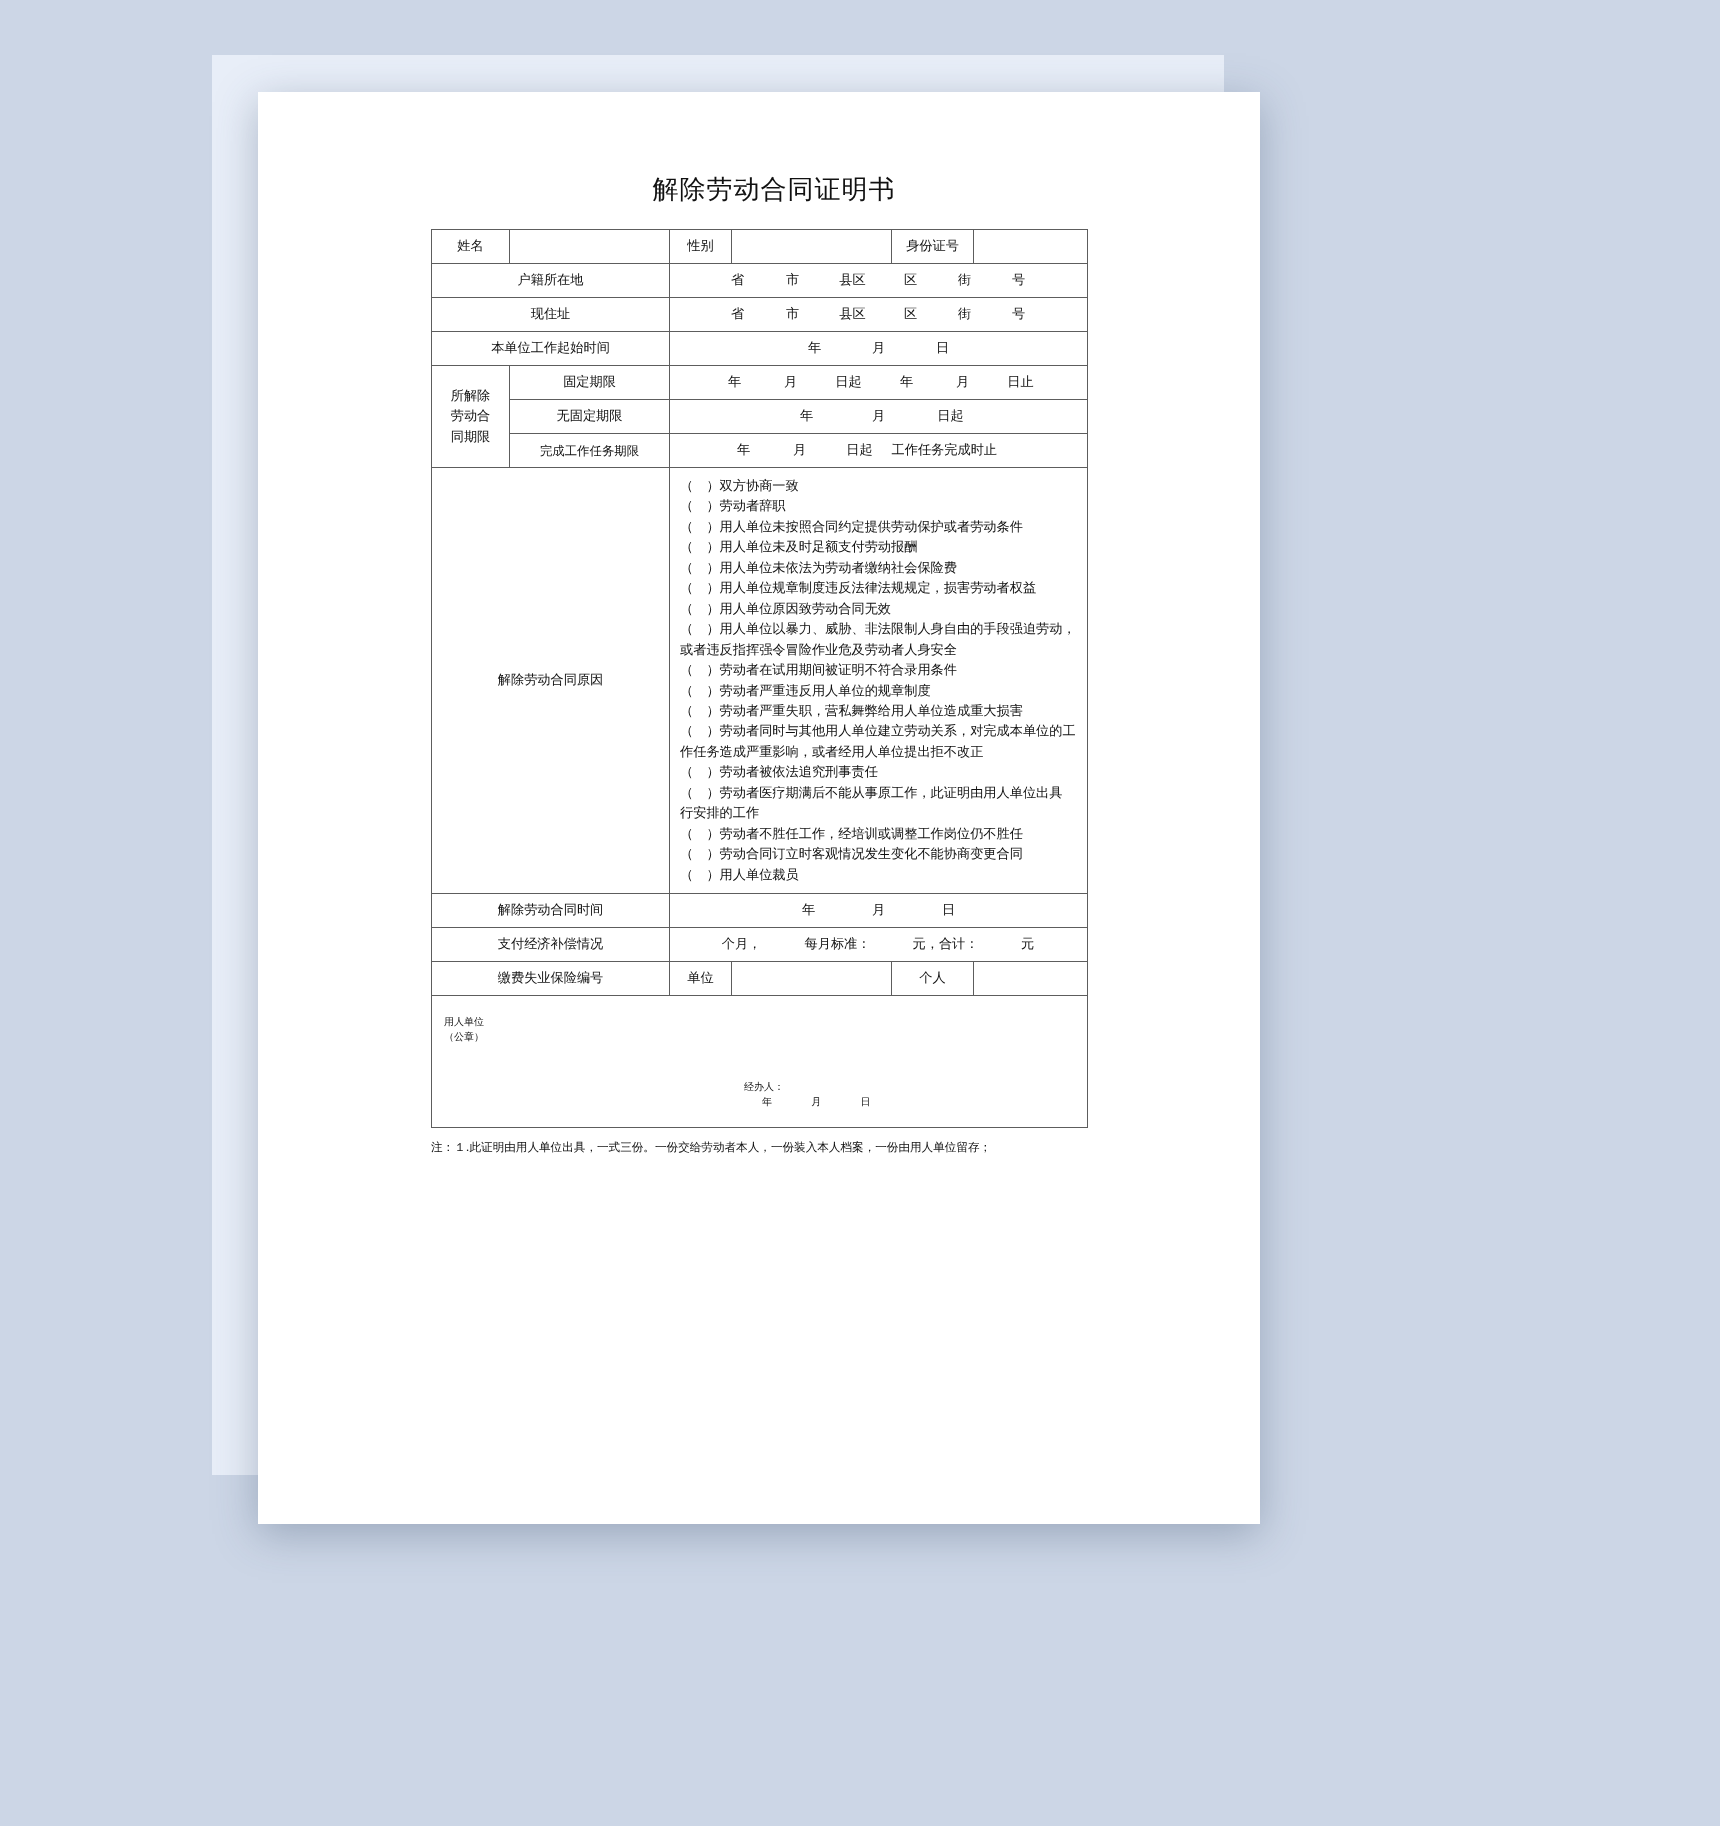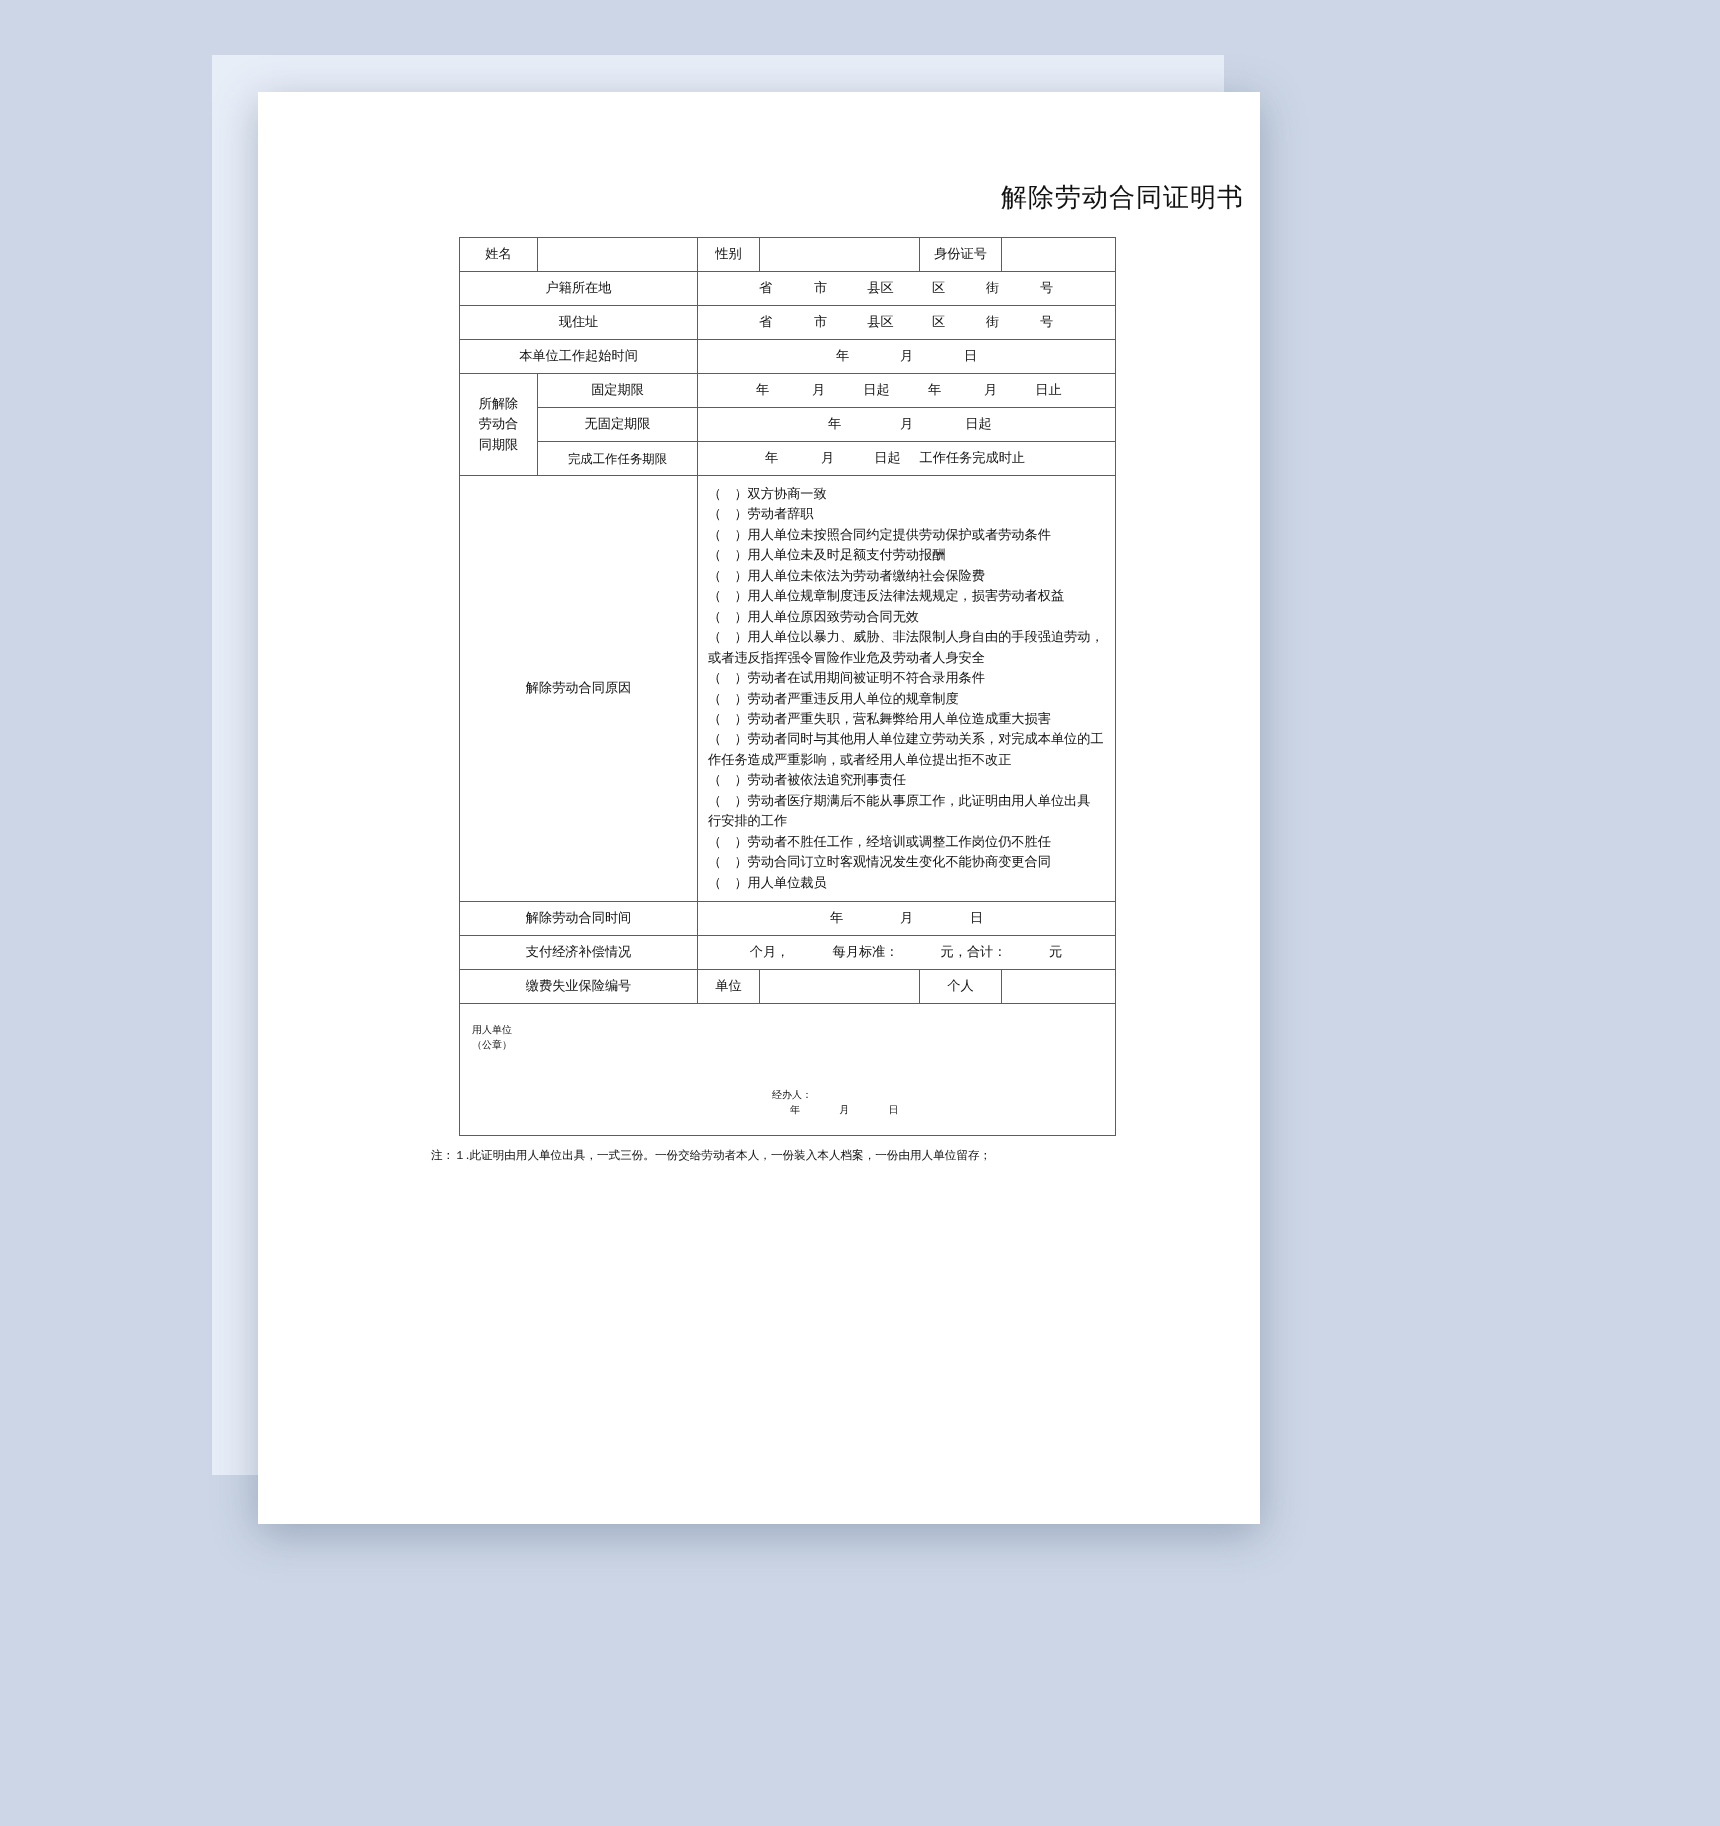--- a/index.html
+++ b/index.html
@@ -33,41 +33,40 @@
   }
   .sheet {
     position: absolute;
     left: 258px; top: 92px;
     width: 1002px;
     height: 1432px;
     background: #ffffff;
     padding: 0;
   }
   .doc-title {
-    text-align: right;
+    text-align: center;
     font-size: 26px;
     letter-spacing: 1px;
     color: #111;
-    margin: 16px;
+    margin: 8px;
     padding-top: 72px;
     padding-left: 30px;
     font-weight: normal;
     font-family: "DejaVu Serif","Liberation Serif",serif;
   }
   .form-wrap {
     margin: 22px auto 0 auto;
     width: 656px;
   }
   table.form {
     border-collapse: collapse;
     width: 656px;
     table-layout: fixed;
     font-size: 13.2px;
     color: #111;
-    margin-left: 28px;
   }
   table.form td {
     border: 1px solid #5d5d5d;
     padding: 0 4px;
     vertical-align: middle;
     line-height: 1.55;
   }
   .row-h { height: 34px; }
   .lbl { text-align:center; }
   .gapwrap { display:flex; justify-content:center; align-items:center; }

